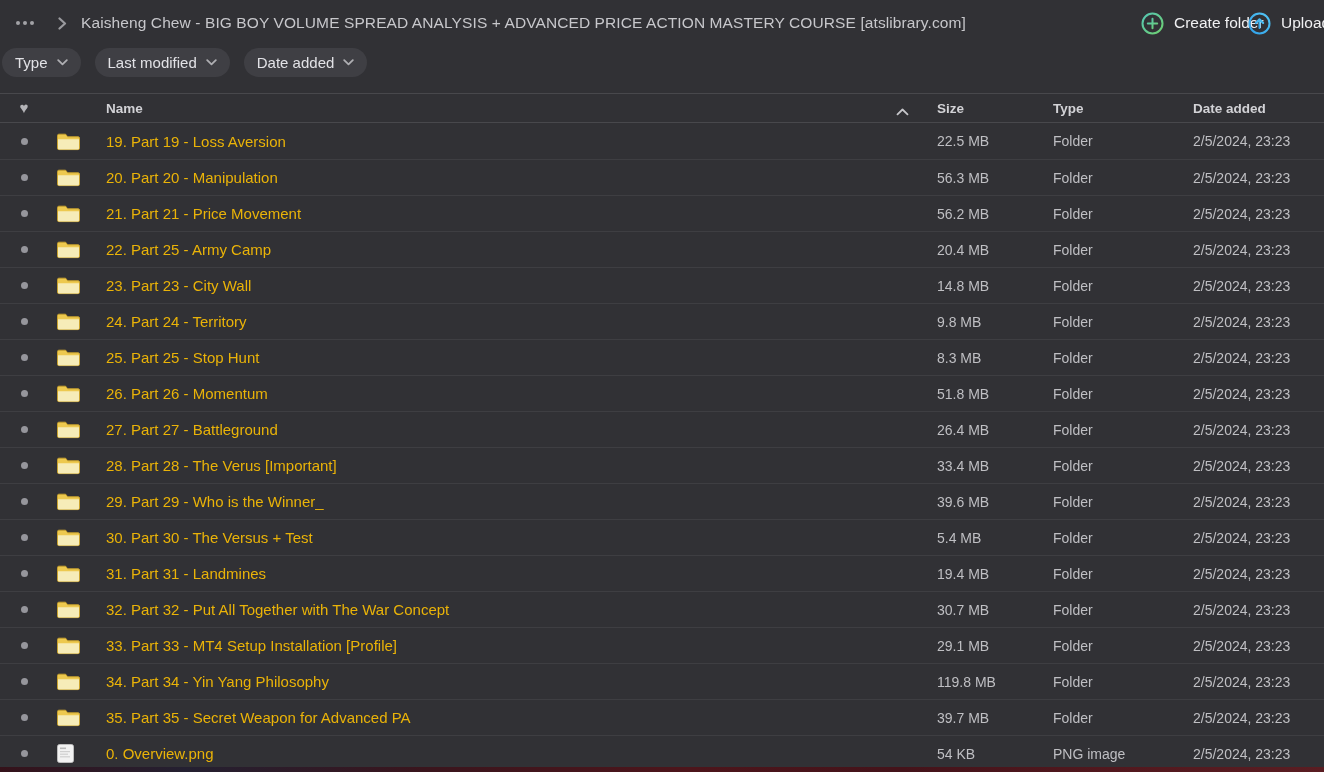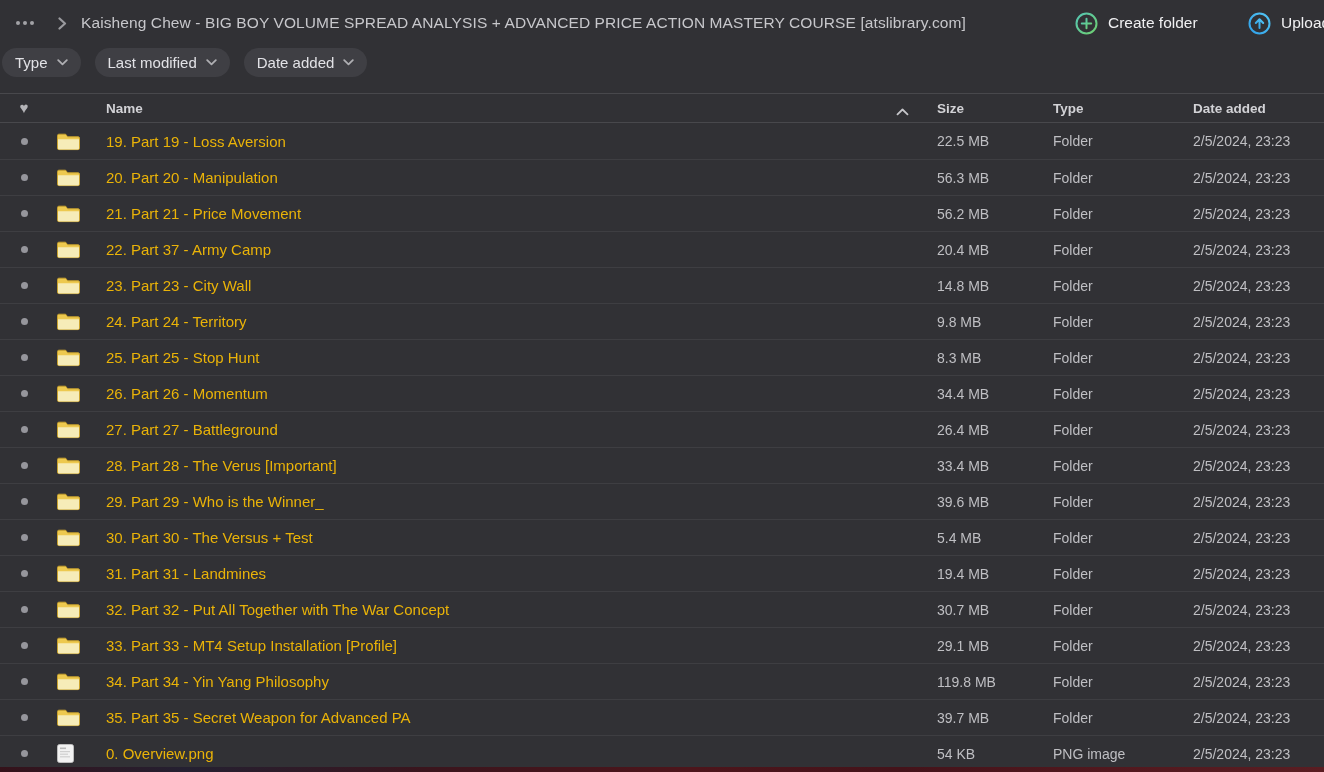--- a/index.html
+++ b/index.html
@@ -19,21 +19,21 @@
     display: flex; align-items: center;
   }
   .menu-dots { display: flex; gap: 3px; margin-left: 14px; cursor: pointer; padding: 6px 2px; }
   .menu-dots span { width: 4px; height: 4px; border-radius: 50%; background: #a2a2a6; }
   .crumb-chev { margin-left: 22px; display: flex; align-items: center; }
   .page-title {
     margin-left: 14px; font-size: 15.5px; color: #c7c7cb;
     white-space: nowrap; letter-spacing: .1px;
   }
   .action { position: absolute; top: 0; height: 46px; display: flex; align-items: center; gap: 10px; cursor: pointer; }
-  .action-create { left: 1075px; }
+  .action-create { left: 1141px; }
   .action-upload { left: 1248px; }
   .action-label { font-size: 15.5px; color: #f0f0f2; white-space: nowrap; }
 
   
   .chips { position: absolute; top: 48px; left: 2px; display: flex; gap: 14px; }
   .chip {
     background: #3f3f44; border-radius: 15px; height: 29px;
     display: flex; align-items: center; gap: 9px;
     padding: 0 13px; font-size: 15px; color: #e2e2e6; cursor: pointer;
   }
@@ -215,21 +215,21 @@
     <div class="dot-cell">
           <span class="dot"></span>
         </div>
     <div class="icon-cell">
       <svg width="23" height="19" viewBox="0 0 23 19">
         <path d="M1.8 2.2 h6.8 l2.1 2.6 h10.4 a1.4 1.4 0 0 1 1.4 1.4 v10 a1.4 1.4 0 0 1 -1.4 1.4 H1.9 a1.4 1.4 0 0 1 -1.4 -1.4 V3.6 a1.4 1.4 0 0 1 1.3 -1.4 z" fill="#edc94f" stroke="#c9a22e" stroke-width="1"></path>
         <path d="M1 7.2 h21 v9 a1.4 1.4 0 0 1 -1.4 1.4 H2.4 a1.4 1.4 0 0 1 -1.4 -1.4 z" fill="#f6ecb8"></path>
       </svg>
 
     </div>
-    <div class="cell-name">22. Part 37 - Army Camp</div>
+    <div class="cell-name">22. Part 25 - Army Camp</div>
     <div class="cell-dim">20.4 MB</div>
     <div class="cell-dim">Folder</div>
     <div class="cell-dim">2/5/2024, 23:23</div>
   </div>
       <div class="grid-cols row">
     <div class="dot-cell">
           <span class="dot"></span>
         </div>
     <div class="icon-cell">
       <svg width="23" height="19" viewBox="0 0 23 19">
@@ -280,21 +280,21 @@
           <span class="dot"></span>
         </div>
     <div class="icon-cell">
       <svg width="23" height="19" viewBox="0 0 23 19">
         <path d="M1.8 2.2 h6.8 l2.1 2.6 h10.4 a1.4 1.4 0 0 1 1.4 1.4 v10 a1.4 1.4 0 0 1 -1.4 1.4 H1.9 a1.4 1.4 0 0 1 -1.4 -1.4 V3.6 a1.4 1.4 0 0 1 1.3 -1.4 z" fill="#edc94f" stroke="#c9a22e" stroke-width="1"></path>
         <path d="M1 7.2 h21 v9 a1.4 1.4 0 0 1 -1.4 1.4 H2.4 a1.4 1.4 0 0 1 -1.4 -1.4 z" fill="#f6ecb8"></path>
       </svg>
 
     </div>
     <div class="cell-name">26. Part 26 - Momentum</div>
-    <div class="cell-dim">34.4 MB</div>
+    <div class="cell-dim">51.8 MB</div>
     <div class="cell-dim">Folder</div>
     <div class="cell-dim">2/5/2024, 23:23</div>
   </div>
       <div class="grid-cols row">
     <div class="dot-cell">
           <span class="dot"></span>
         </div>
     <div class="icon-cell">
       <svg width="23" height="19" viewBox="0 0 23 19">
         <path d="M1.8 2.2 h6.8 l2.1 2.6 h10.4 a1.4 1.4 0 0 1 1.4 1.4 v10 a1.4 1.4 0 0 1 -1.4 1.4 H1.9 a1.4 1.4 0 0 1 -1.4 -1.4 V3.6 a1.4 1.4 0 0 1 1.3 -1.4 z" fill="#edc94f" stroke="#c9a22e" stroke-width="1"></path>

